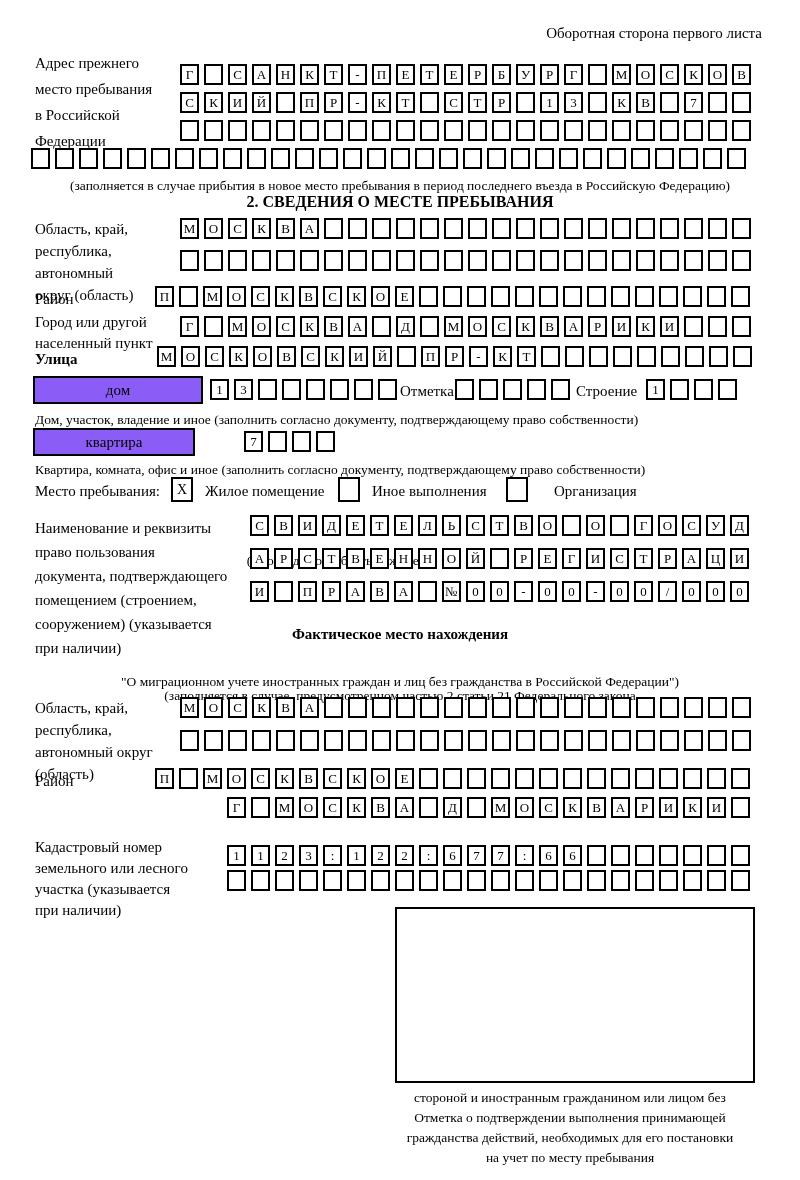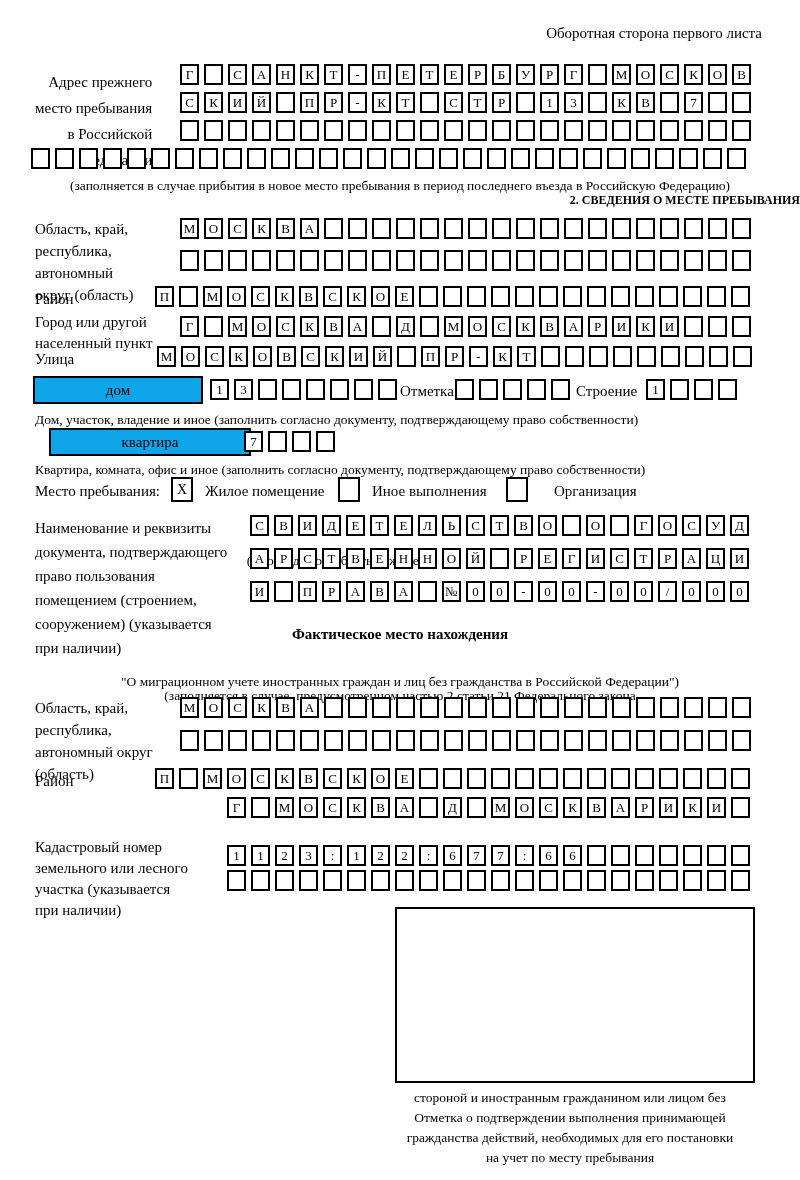--- a/index.html
+++ b/index.html
@@ -11,38 +11,38 @@
   .cellrow{position:absolute;display:flex;gap:5px;}
   .cell{
     width:19px;height:21px;border:2px solid #000;box-sizing:border-box;
     display:flex;align-items:center;justify-content:center;
     font-size:13px;line-height:1;flex:0 0 auto;background:#fff;
   }
   .center{position:absolute;left:0;width:800px;text-align:center;}
   .small{font-size:13.5px;line-height:20px;}
   .bold{font-weight:bold;}
   .widebox{
-    position:absolute;border:2px solid #000;box-sizing:border-box;background:#0ea5e9;
+    position:absolute;border:2px solid #000;box-sizing:border-box;background:#8b5cf6;
     display:flex;align-items:center;justify-content:center;font-size:15px;
   }
   .chk{
     position:absolute;width:22px;height:25px;border:2px solid #000;box-sizing:border-box;
     display:flex;align-items:center;justify-content:center;font-size:14px;background:#fff;
   }
   .bigbox{position:absolute;border:2px solid #000;box-sizing:border-box;background:#fff;}
   .multiline div{white-space:nowrap;}
 </style>
 </head>
 <body>
 
 <div id="page">
 
   <div class="lbl" style="right:38px;left:auto;top:22px;">Оборотная сторона первого листа</div>
 
-  <div class="lbl multiline" style="left:35px;top:69px;line-height:26px;text-align:right;">
+  <div class="lbl multiline" style="left:35px;top:50px;line-height:26px;">
       <div>Адрес прежнего</div>
       <div>место пребывания</div>
       <div>в Российской</div>
       <div>Федерации</div>
     </div>
   <div class="cellrow" style="left:180px;top:64px;">
       <span class="cell">Г</span>
       <span class="cell"></span>
       <span class="cell">С</span>
       <span class="cell">А</span>
@@ -146,21 +146,21 @@
       <span class="cell"></span>
       <span class="cell"></span>
       <span class="cell"></span>
       <span class="cell"></span>
       <span class="cell"></span>
       <span class="cell"></span>
       <span class="cell"></span>
     </div>
   <div class="center small" style="top:176px;">(заполняется в случае прибытия в новое место пребывания в период последнего въезда в Российскую Федерацию)</div>
 
-  <div class="center bold" style="top:193px;font-size:12px;text-align:right;">2. СВЕДЕНИЯ О МЕСТЕ ПРЕБЫВАНИЯ</div>
+  <div class="center bold" style="top:193px;font-size:16px;">2. СВЕДЕНИЯ О МЕСТЕ ПРЕБЫВАНИЯ</div>
 
   <div class="lbl multiline" style="left:35px;top:218px;">
       <div>Область, край,</div>
       <div>республика,</div>
       <div>автономный</div>
       <div>округ (область)</div>
     </div>
   <div class="cellrow" style="left:180px;top:218px;">
       <span class="cell">М</span>
       <span class="cell">О</span>
@@ -267,21 +267,21 @@
       <span class="cell">А</span>
       <span class="cell">Р</span>
       <span class="cell">И</span>
       <span class="cell">К</span>
       <span class="cell">И</span>
       <span class="cell"></span>
       <span class="cell"></span>
       <span class="cell"></span>
     </div>
 
-  <div class="lbl" style="left:35px;top:348px;">Улица</div>
+  <div class="lbl" style="left:35px;top:348px;font-weight:bold;">Улица</div>
   <div class="cellrow" style="left:157px;top:346px;">
       <span class="cell">М</span>
       <span class="cell">О</span>
       <span class="cell">С</span>
       <span class="cell">К</span>
       <span class="cell">О</span>
       <span class="cell">В</span>
       <span class="cell">С</span>
       <span class="cell">К</span>
       <span class="cell">И</span>
@@ -324,42 +324,42 @@
     </div>
   <div class="lbl" style="left:576px;top:380px;">Строение</div>
   <div class="cellrow" style="left:646px;top:379px;">
       <span class="cell">1</span>
       <span class="cell"></span>
       <span class="cell"></span>
       <span class="cell"></span>
     </div>
   <div class="lbl small" style="left:35px;top:410px;">Дом, участок, владение и иное (заполнить согласно документу, подтверждающему право собственности)</div>
 
-  <div class="widebox" style="left:33px;top:428px;width:202px;height:28px;margin-left:16px;">квартира</div>
+  <div class="widebox" style="left:33px;top:428px;width:162px;height:28px;">квартира</div>
   <div class="cellrow" style="left:244px;top:431px;">
       <span class="cell">7</span>
       <span class="cell"></span>
       <span class="cell"></span>
       <span class="cell"></span>
     </div>
   <div class="lbl small" style="left:35px;top:460px;">Квартира, комната, офис и иное (заполнить согласно документу, подтверждающему право собственности)</div>
 
   <div class="lbl" style="left:35px;top:480px;">Место пребывания:</div>
   <div class="chk" style="left:171px;top:477px;">X</div>
   <div class="lbl" style="left:205px;top:480px;">Жилое помещение</div>
   <div class="chk" style="left:338px;top:477px;"></div>
   <div class="lbl" style="left:372px;top:480px;">Иное выполнения</div>
   <div class="chk" style="left:506px;top:477px;"></div>
   <div class="lbl" style="left:554px;top:480px;">Организация</div>
   <div class="small" style="position:absolute;left:170px;width:330px;top:503px;text-align:center;margin-top:48px;">(Необходимо выбрать нужное)</div>
 
   <div class="lbl multiline" style="left:35px;top:516px;line-height:24px;">
       <div>Наименование и реквизиты</div>
+      <div>право пользования</div>
       <div>документа, подтверждающего</div>
-      <div>право пользования</div>
       <div>помещением (строением,</div>
       <div>сооружением) (указывается</div>
       <div>при наличии)</div>
     </div>
   <div class="cellrow" style="left:250px;top:515px;">
       <span class="cell">С</span>
       <span class="cell">В</span>
       <span class="cell">И</span>
       <span class="cell">Д</span>
       <span class="cell">Е</span>

